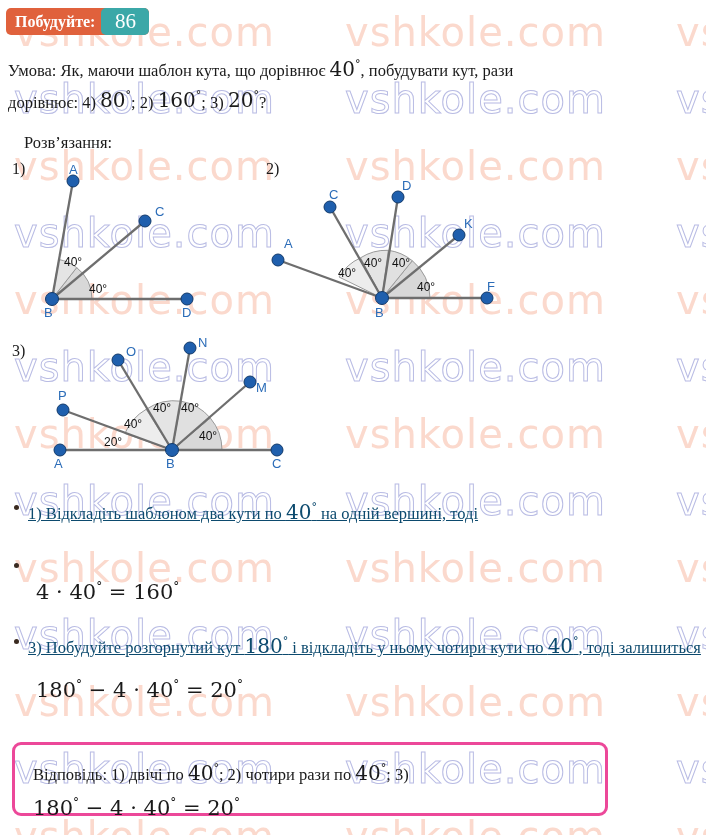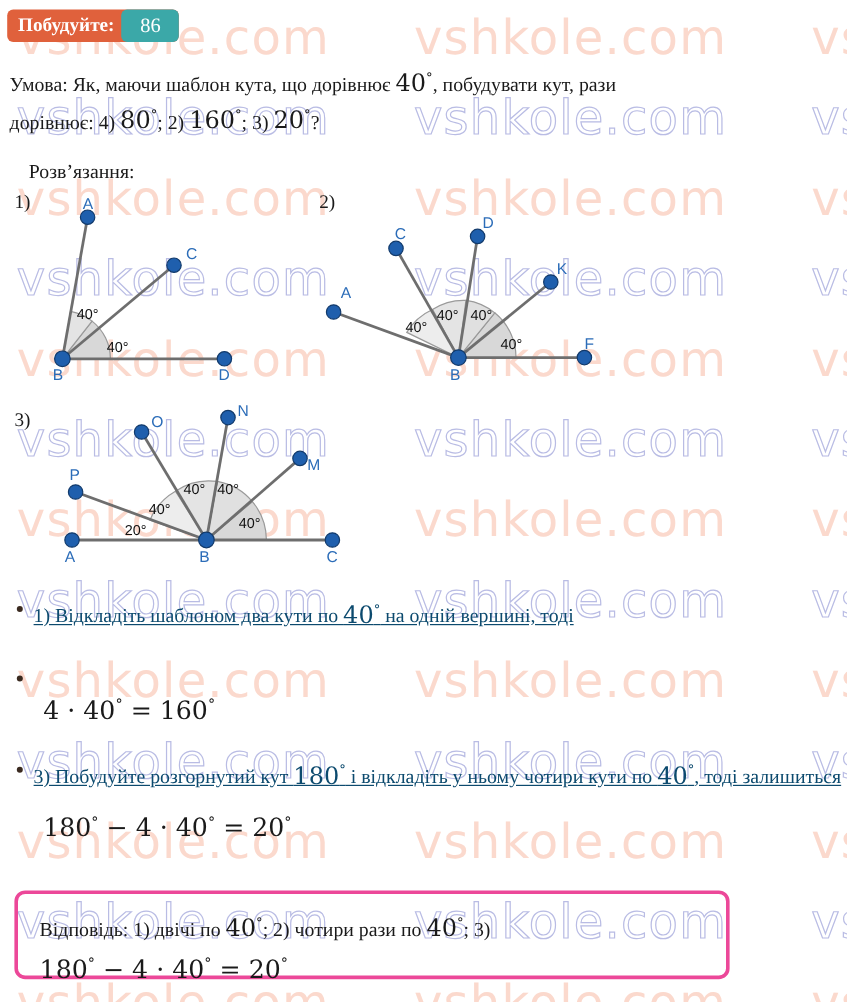--- a/index.html
+++ b/index.html
@@ -66,21 +66,21 @@
     color: #ffffff;
     display: flex;
     align-items: center;
     padding-right: 6px;
   }
   .task-badge-number {
     background: #3ba8a8;
     border-radius: 5px;
     color: #ffffff;
     font-family: "Liberation Serif", serif;
-    font-size: 17px;
+    font-size: 21px;
     display: flex;
     align-items: center;
     justify-content: center;
     min-width: 34px;
     padding: 0 7px;
   }
 
   .para {
     position: absolute;
     font-family: "Liberation Serif", serif;

